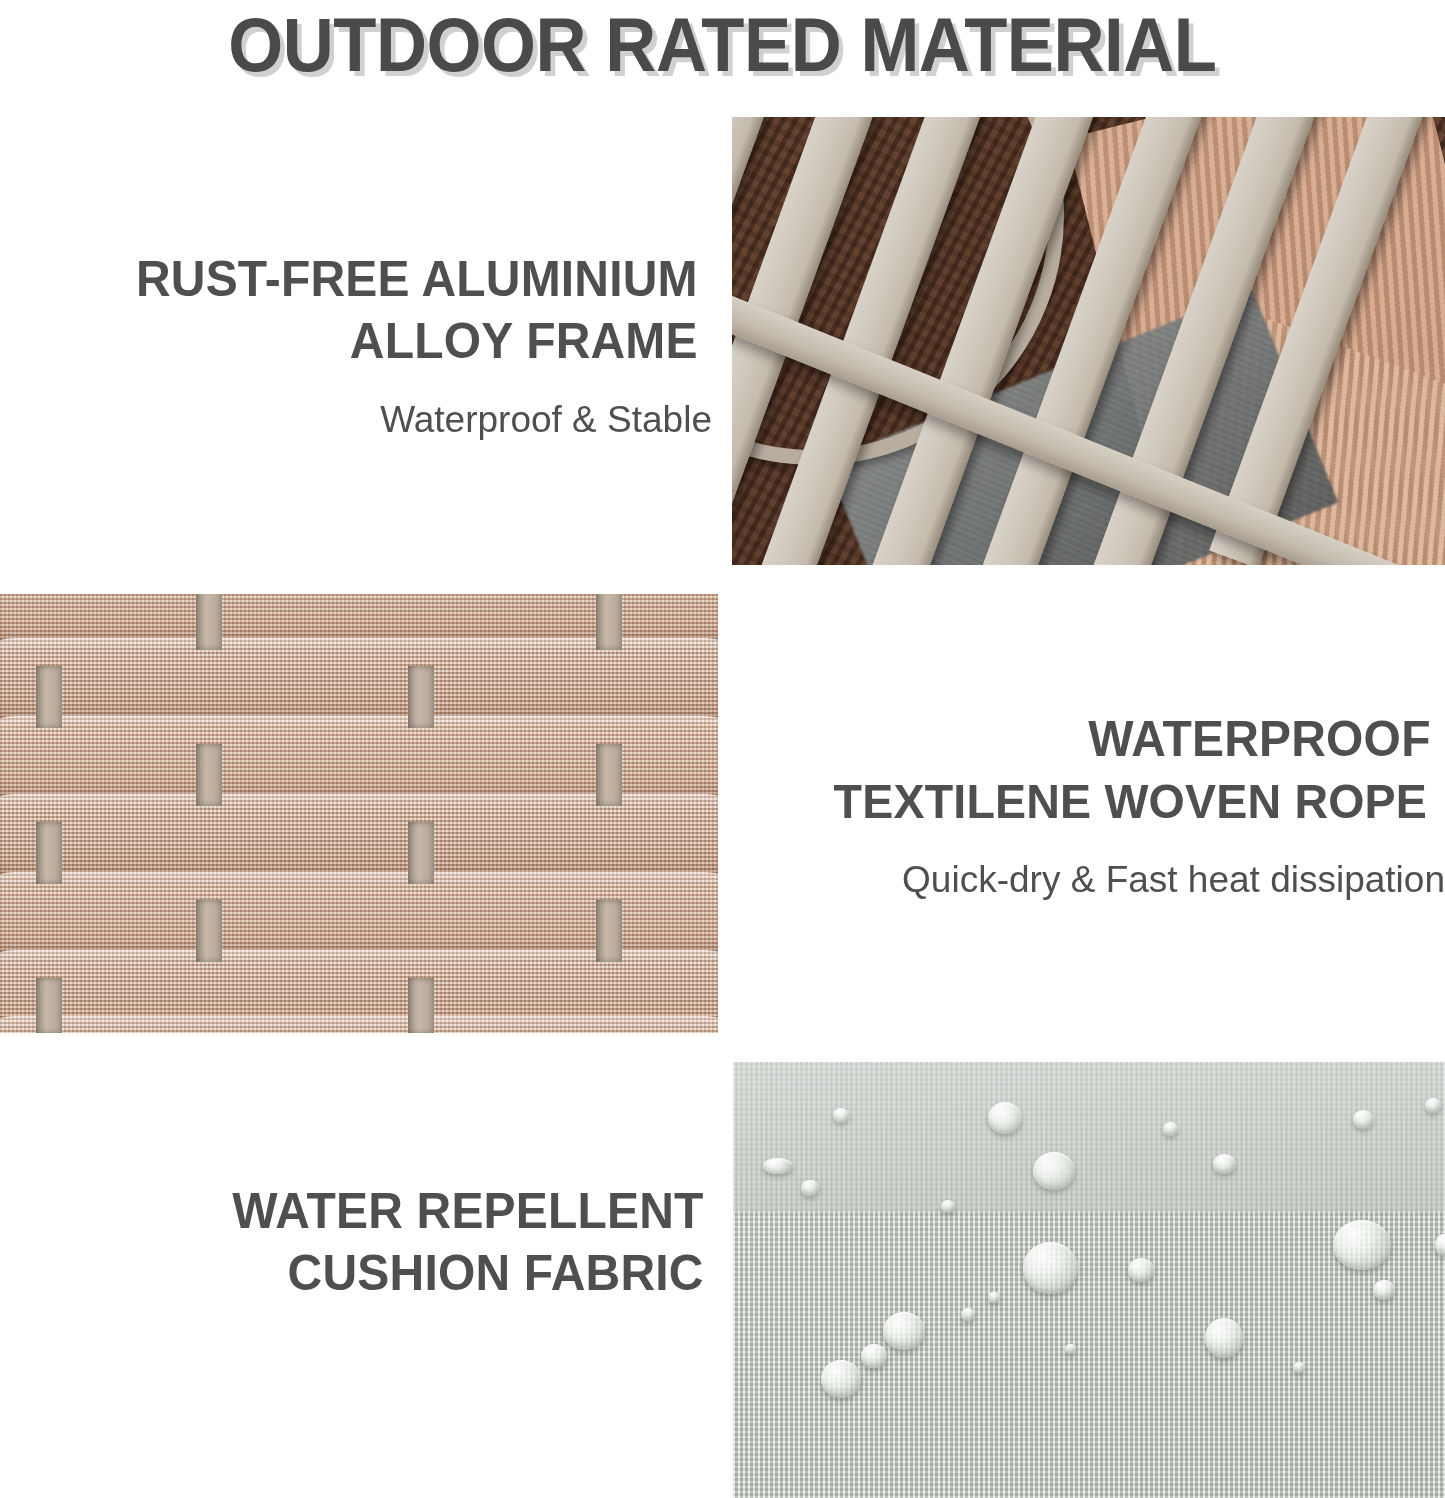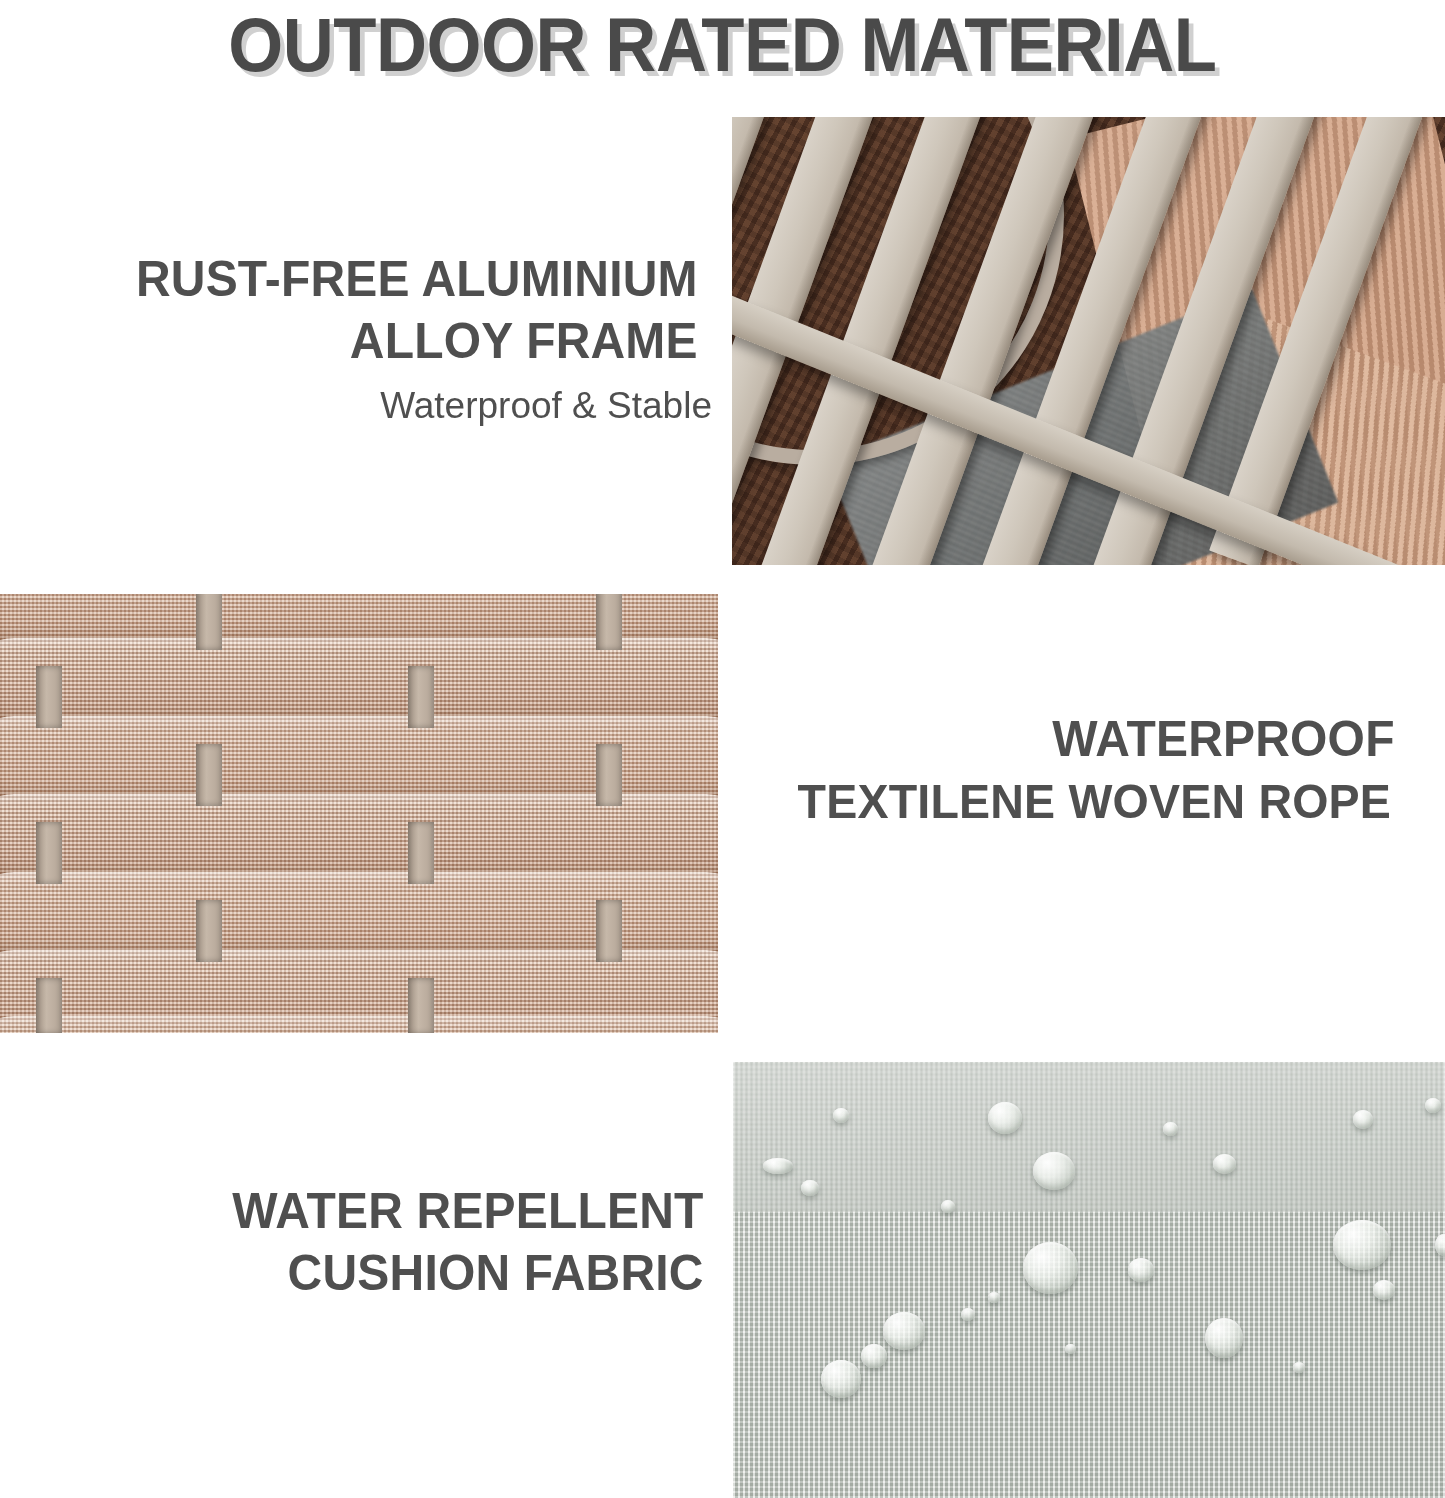--- a/index.html
+++ b/index.html
@@ -59,34 +59,34 @@
   .tb-heading.wide {
     font-size: 49px;
     transform: scaleX(0.95);
   }
   .tb-sub {
     font-family: "Liberation Sans", sans-serif;
     font-weight: 400;
     font-size: 37px;
     line-height: 47px;
     color: #4f4f4f;
-    margin-top: 10px;
+    margin-top: 24px;
     white-space: nowrap;
   }
   .tb-sub .sub-line { display: block; }
 
   
   #block-frame {
     left: 0px;
     top: 248px;
     width: 712px;
   }
   
   #block-rope {
-    left: 692px;
+    left: 728px;
     top: 708px;
     width: 717px;
   }
   
   #block-cushion {
     left: 0px;
     top: 1180px;
     width: 718px;
   }
 
@@ -345,20 +345,21 @@
     <div class="gap" style="left:596px; top:306px; height:62px;"></div>
     <div class="gap" style="left:36px;  top:384px; height:56px;"></div>
     <div class="gap" style="left:408px; top:384px; height:56px;"></div>
   </div>
 </div>
 
 <div class="text-block" id="block-rope">
   <div class="tb-heading">WATERPROOF</div>
   <div class="tb-heading wide">TEXTILENE WOVEN ROPE</div>
   <div class="tb-sub">
+    <span class="sub-line">Quick-dry &amp; Fast heat dissipation</span>
   </div>
 </div>
 
 <div class="text-block" id="block-cushion">
   <div class="tb-heading">WATER REPELLENT</div>
   <div class="tb-heading">CUSHION FABRIC</div>
   <div class="tb-sub">
   </div>
 </div>
 

